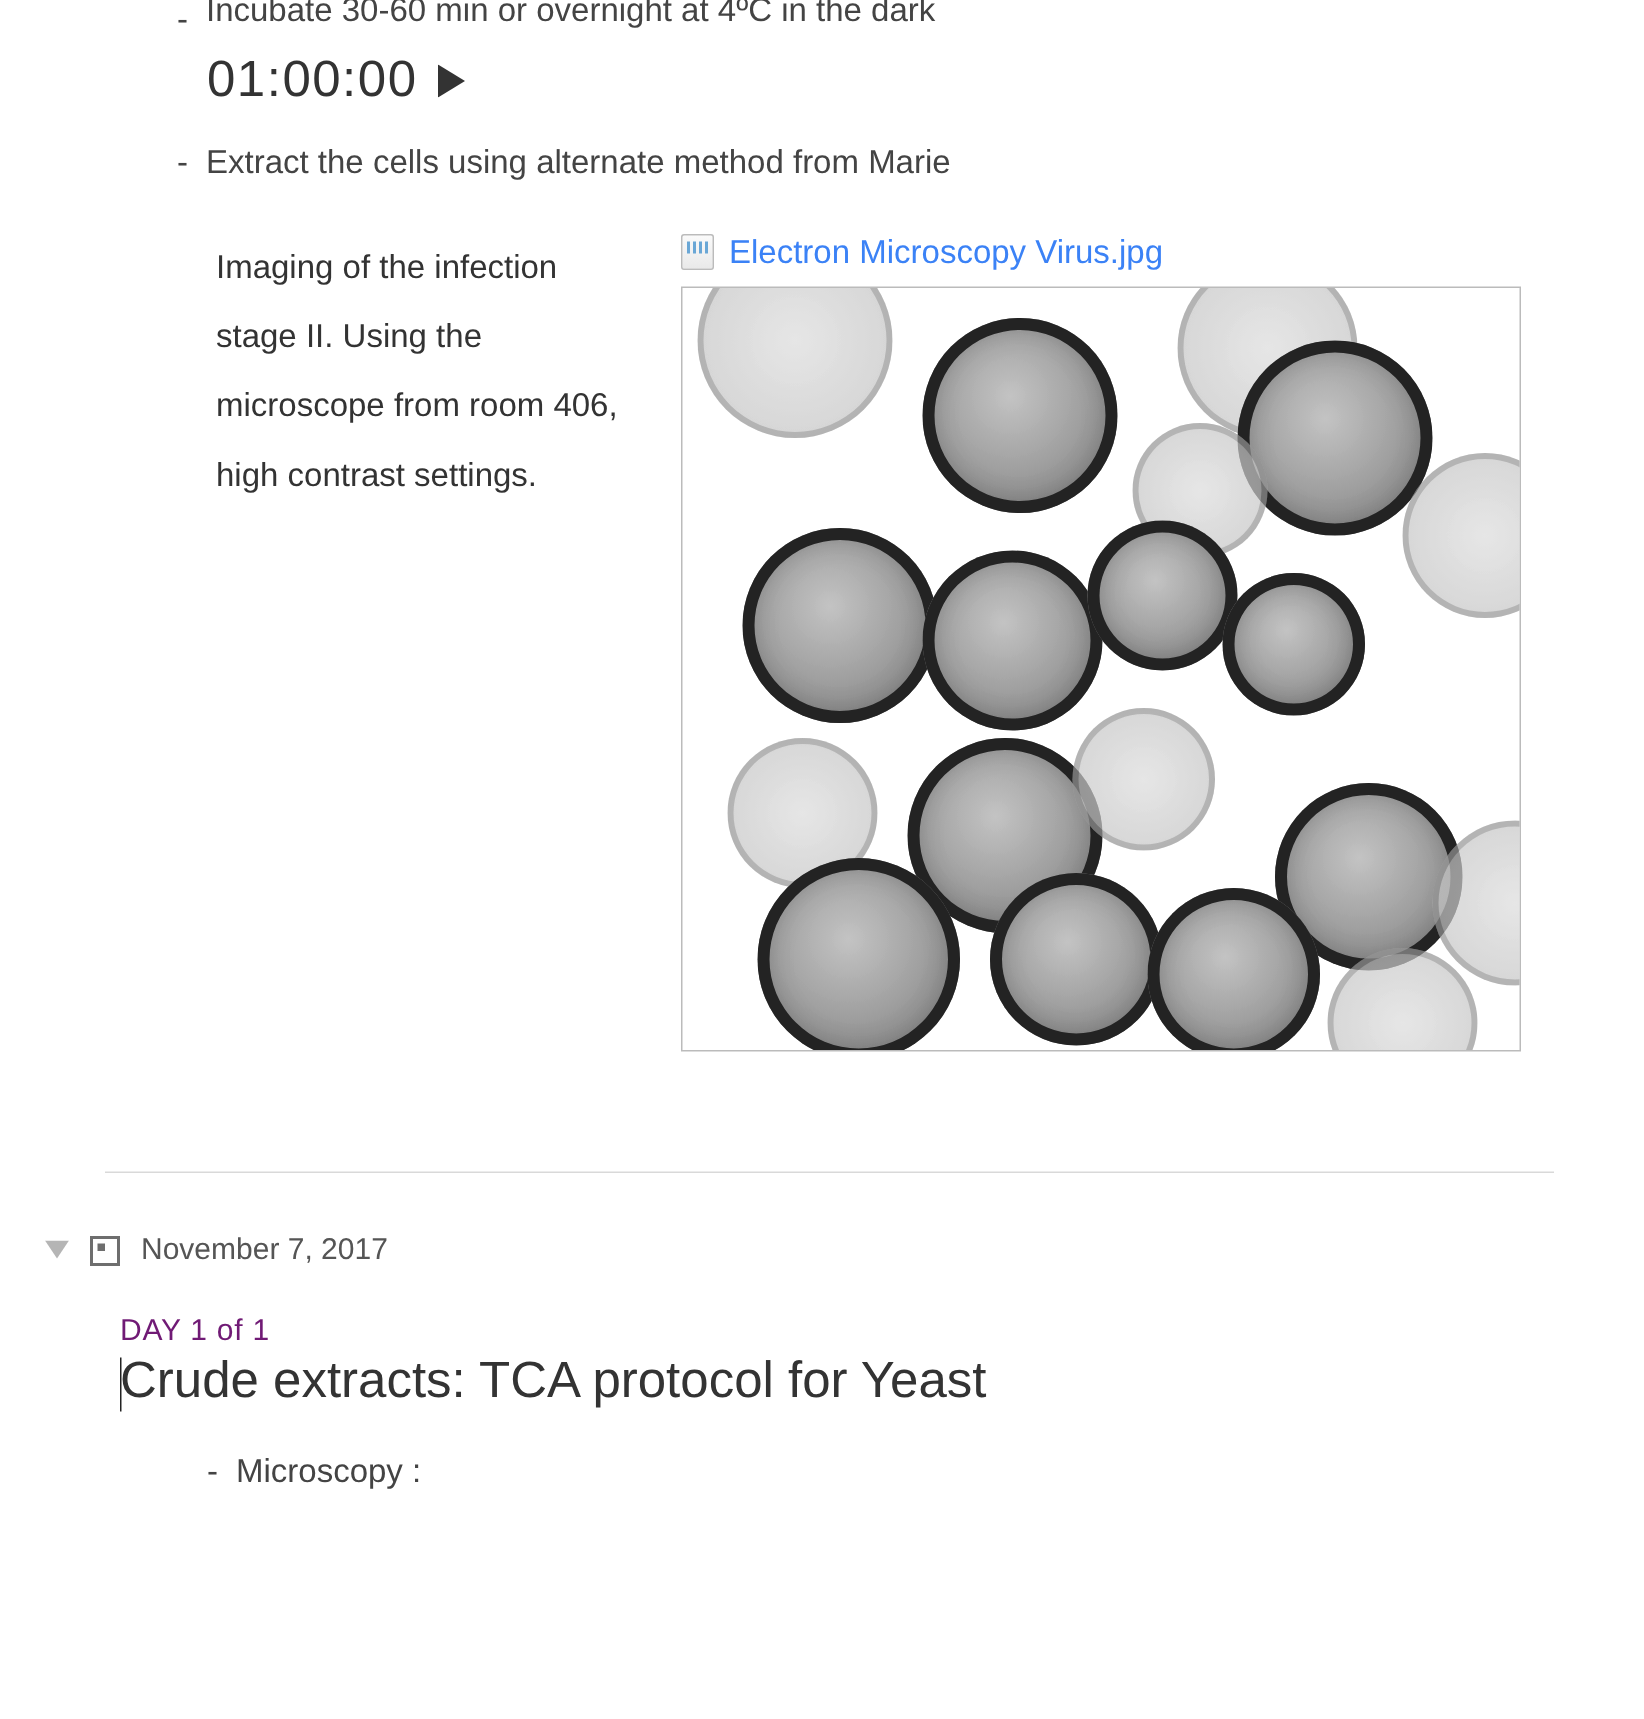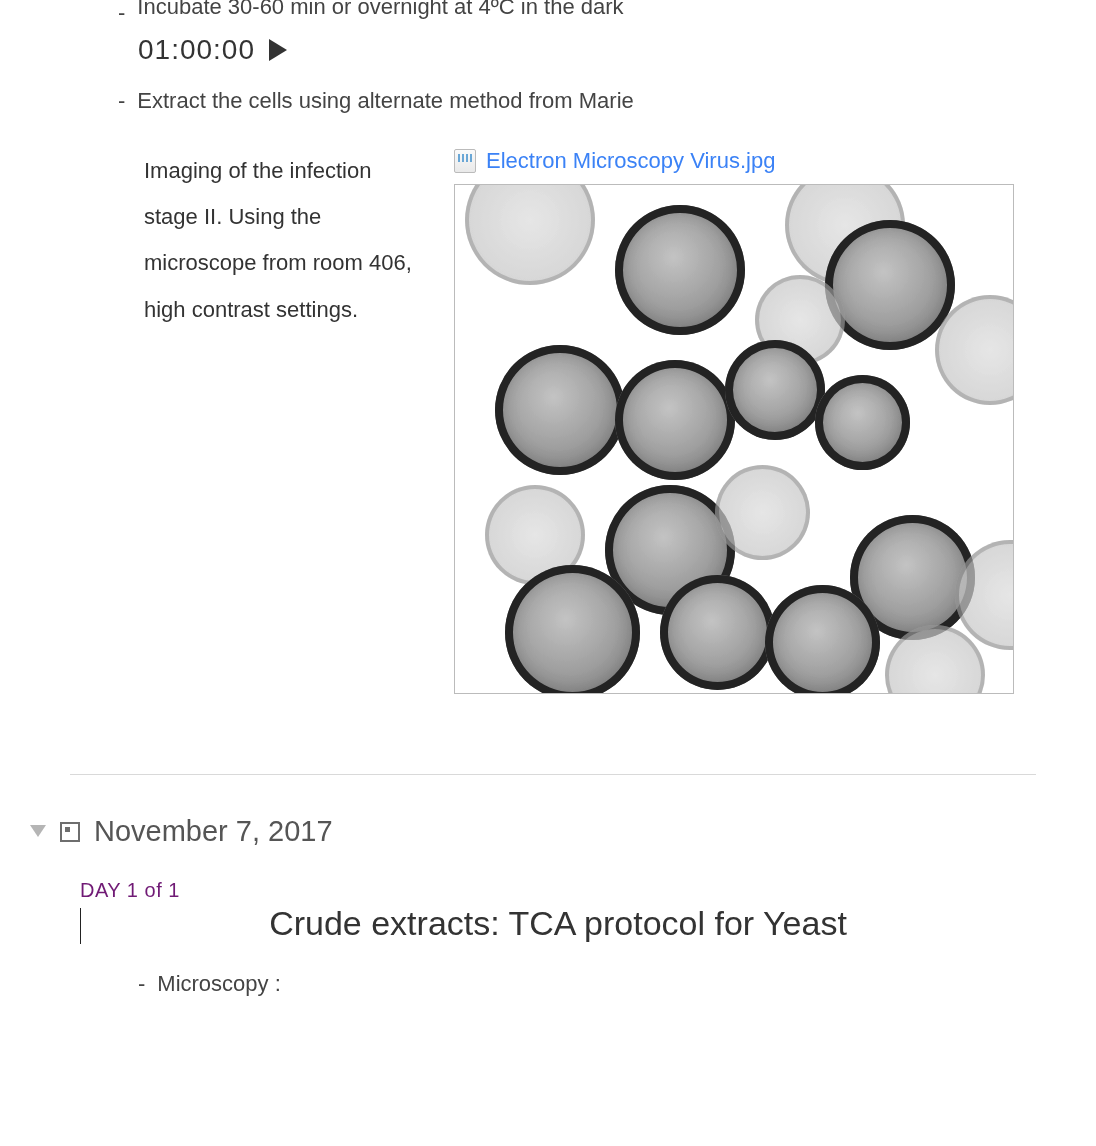--- a/index.html
+++ b/index.html
@@ -28,21 +28,21 @@
   }
   .timer-row {
     margin-left: 78px;
     margin-top: 6px;
     margin-bottom: 22px;
     display: flex;
     align-items: center;
     gap: 14px;
   }
   .timer-text {
-    font-size: 28px;
+    font-size: 34px;
     font-weight: 400;
     color: #333;
     letter-spacing: 1px;
   }
   .play-icon svg { display:block; }
   .two-col {
     display: flex;
     gap: 30px;
     margin-top: 34px;
     margin-left: 84px;
@@ -118,37 +118,36 @@
     flex-shrink:0;
   }
   .cal-icon::after{
     content:"";
     position:absolute;
     left:3px; top:3px;
     width:5px; height:5px;
     background:#6e6e6e;
   }
   .entry-date {
-    font-size: 29px;
+    font-size: 20px;
     color: #555;
   }
   .day-of {
     margin-top: 31px;
     margin-left: 20px;
     font-size: 20px;
     letter-spacing: 0.5px;
     color: #701a75;
   }
   .protocol-title {
     margin-left: 20px;
     margin-top: 2px;
     font-size: 34px;
     color: #333;
     position:relative;
-    text-align:center;
   }
   .cursor {
     position:absolute;
     left:0; top:4px;
     width:1px; height:36px;
     background:#222;
   }
   .materials-row{
     margin-top:28px;
     margin-left:78px;

